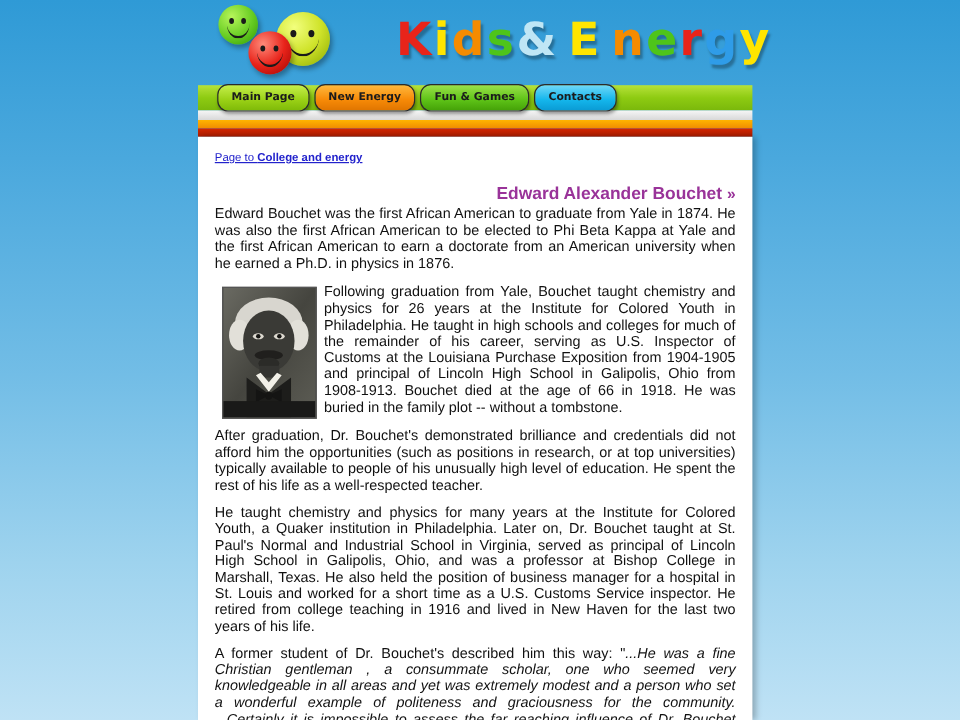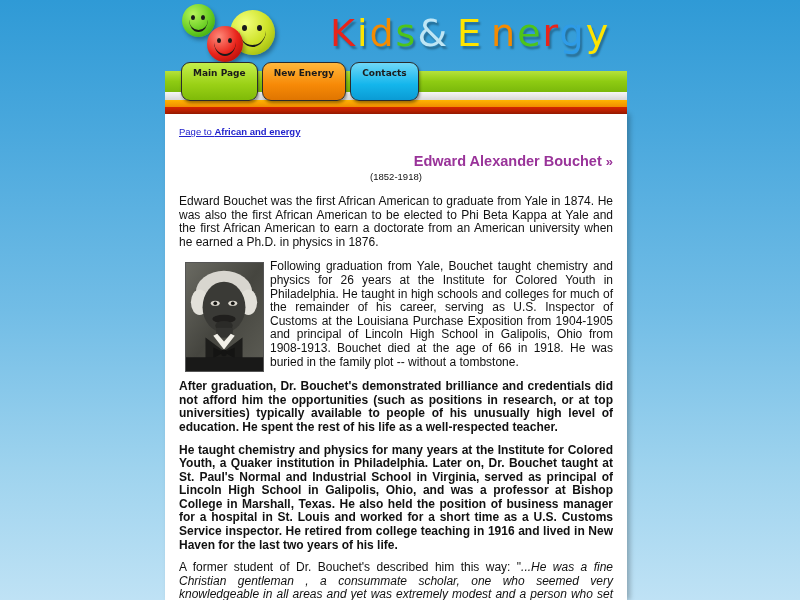--- a/index.html
+++ b/index.html
@@ -81,21 +81,21 @@
   .sm-yellow .eye { width: 5px; height: 6px; top: 33%; }
   .sm-yellow .eye.l { left: 27%; }
   .sm-yellow .eye.r { left: 60%; }
 
   .logotype {
     position: absolute;
     left: 330px;
     top: 9px;
     height: 48px;
     font-family: "DejaVu Sans", sans-serif;
-    font-weight: normal;
+    font-weight: bold;
     font-size: 38px;
     letter-spacing: 2px;
     white-space: nowrap;
     line-height: 48px;
   }
   .logotype span {
     text-shadow: 2px 3px 2px rgba(0,0,0,0.30);
   }
   .logotype .sp { letter-spacing: 10px; }
 
@@ -137,21 +137,21 @@
     width: 462px;
     height: 30px;
     display: flex;
     align-items: center;
     gap: 4px;
     padding-left: 16px;
     box-sizing: border-box;
   }
   .navbtn {
     position: relative;
-    height: 39px;
+    height: 23px;
     line-height: 21px;
     padding: 0 11px;
     border-radius: 9px;
     border: 1px solid #2b2b2b;
     font-family: "DejaVu Sans", sans-serif;
     font-weight: bold;
     font-size: 9px;
     color: #1b1b1b;
     text-align: center;
     white-space: nowrap;
@@ -209,21 +209,21 @@
     margin: 0 0 13px 0;
   }
 
   p.body {
     font-size: 12px;
     line-height: 13.6px;
     color: #111;
     text-align: justify;
     margin: 0 0 11px 0;
   }
-  p.body.tight { margin-bottom: 9px; font-weight: bold; }
+  p.body.tight { margin-bottom: 9px; }
   p.quote i { font-style: italic; }
 
   .portrait {
     float: left;
     width: 79px;
     height: 110px;
     margin: 2px 6px 3px 6px;
     border: 1px solid #555;
     box-sizing: border-box;
     background: #4a4a46;
@@ -264,35 +264,35 @@
 
   <div class="navwrap">
     <div class="band-green"></div>
     <div class="band-white"></div>
     <div class="band-orange"></div>
     <div class="band-red"></div>
 
     <div class="navbar" id="navbar">
         <div class="navbtn c-lime">Main Page</div>
         <div class="navbtn c-orange">New Energy</div>
+        <div class="navbtn c-green">Fun &amp; Games</div>
         <div class="navbtn c-blue">Contacts</div>
       </div>
   </div>
 
   <div class="content">
 
     <div class="backlink">
-      <a>Page to </a><a class="bold">African and energy</a>
+      <a>Page to </a><a class="bold">College and energy</a>
     </div>
 
     <h1 class="page-title">
       <span>Edward Alexander Bouchet</span>
       <span class="chev">»</span>
     </h1>
-    <div class="page-dates">(1852-1918)</div>
 
     <p class="body">Edward Bouchet was the first African American to graduate from Yale in 1874. He was also the first African American to be elected to Phi Beta Kappa at Yale and the first African American to earn a doctorate from an American university when he earned a Ph.D. in physics in 1876.</p>
 
     <div class="portrait">
       <svg viewBox="0 0 79 110" preserveAspectRatio="none">
         <defs>
           <linearGradient id="bgg" x1="0" y1="0" x2="1" y2="1">
             <stop offset="0%" stop-color="#6a6a62"></stop>
             <stop offset="50%" stop-color="#45453f"></stop>
             <stop offset="100%" stop-color="#5d5d55"></stop>

